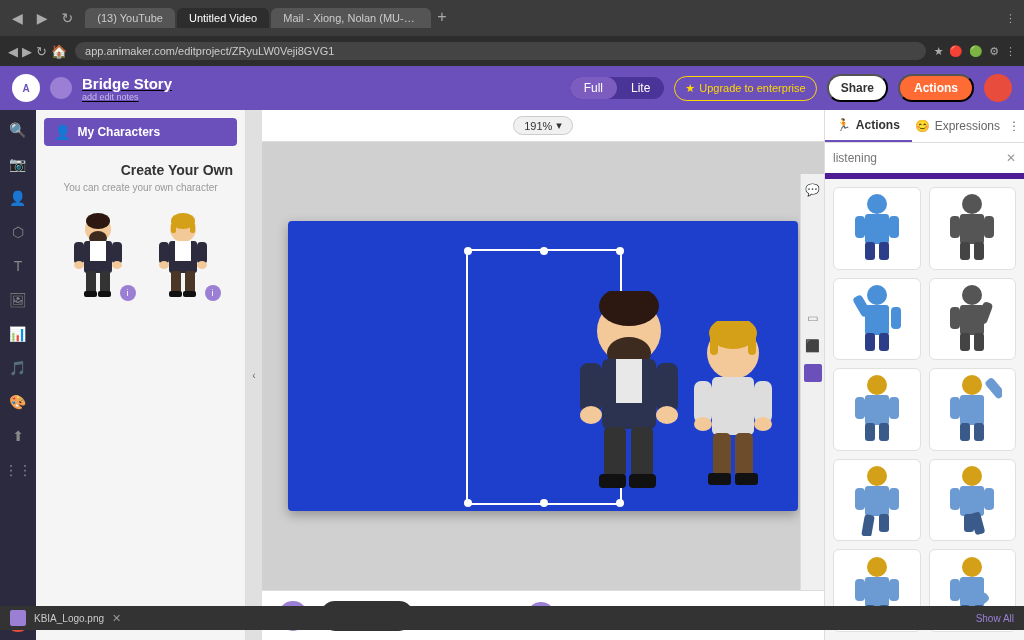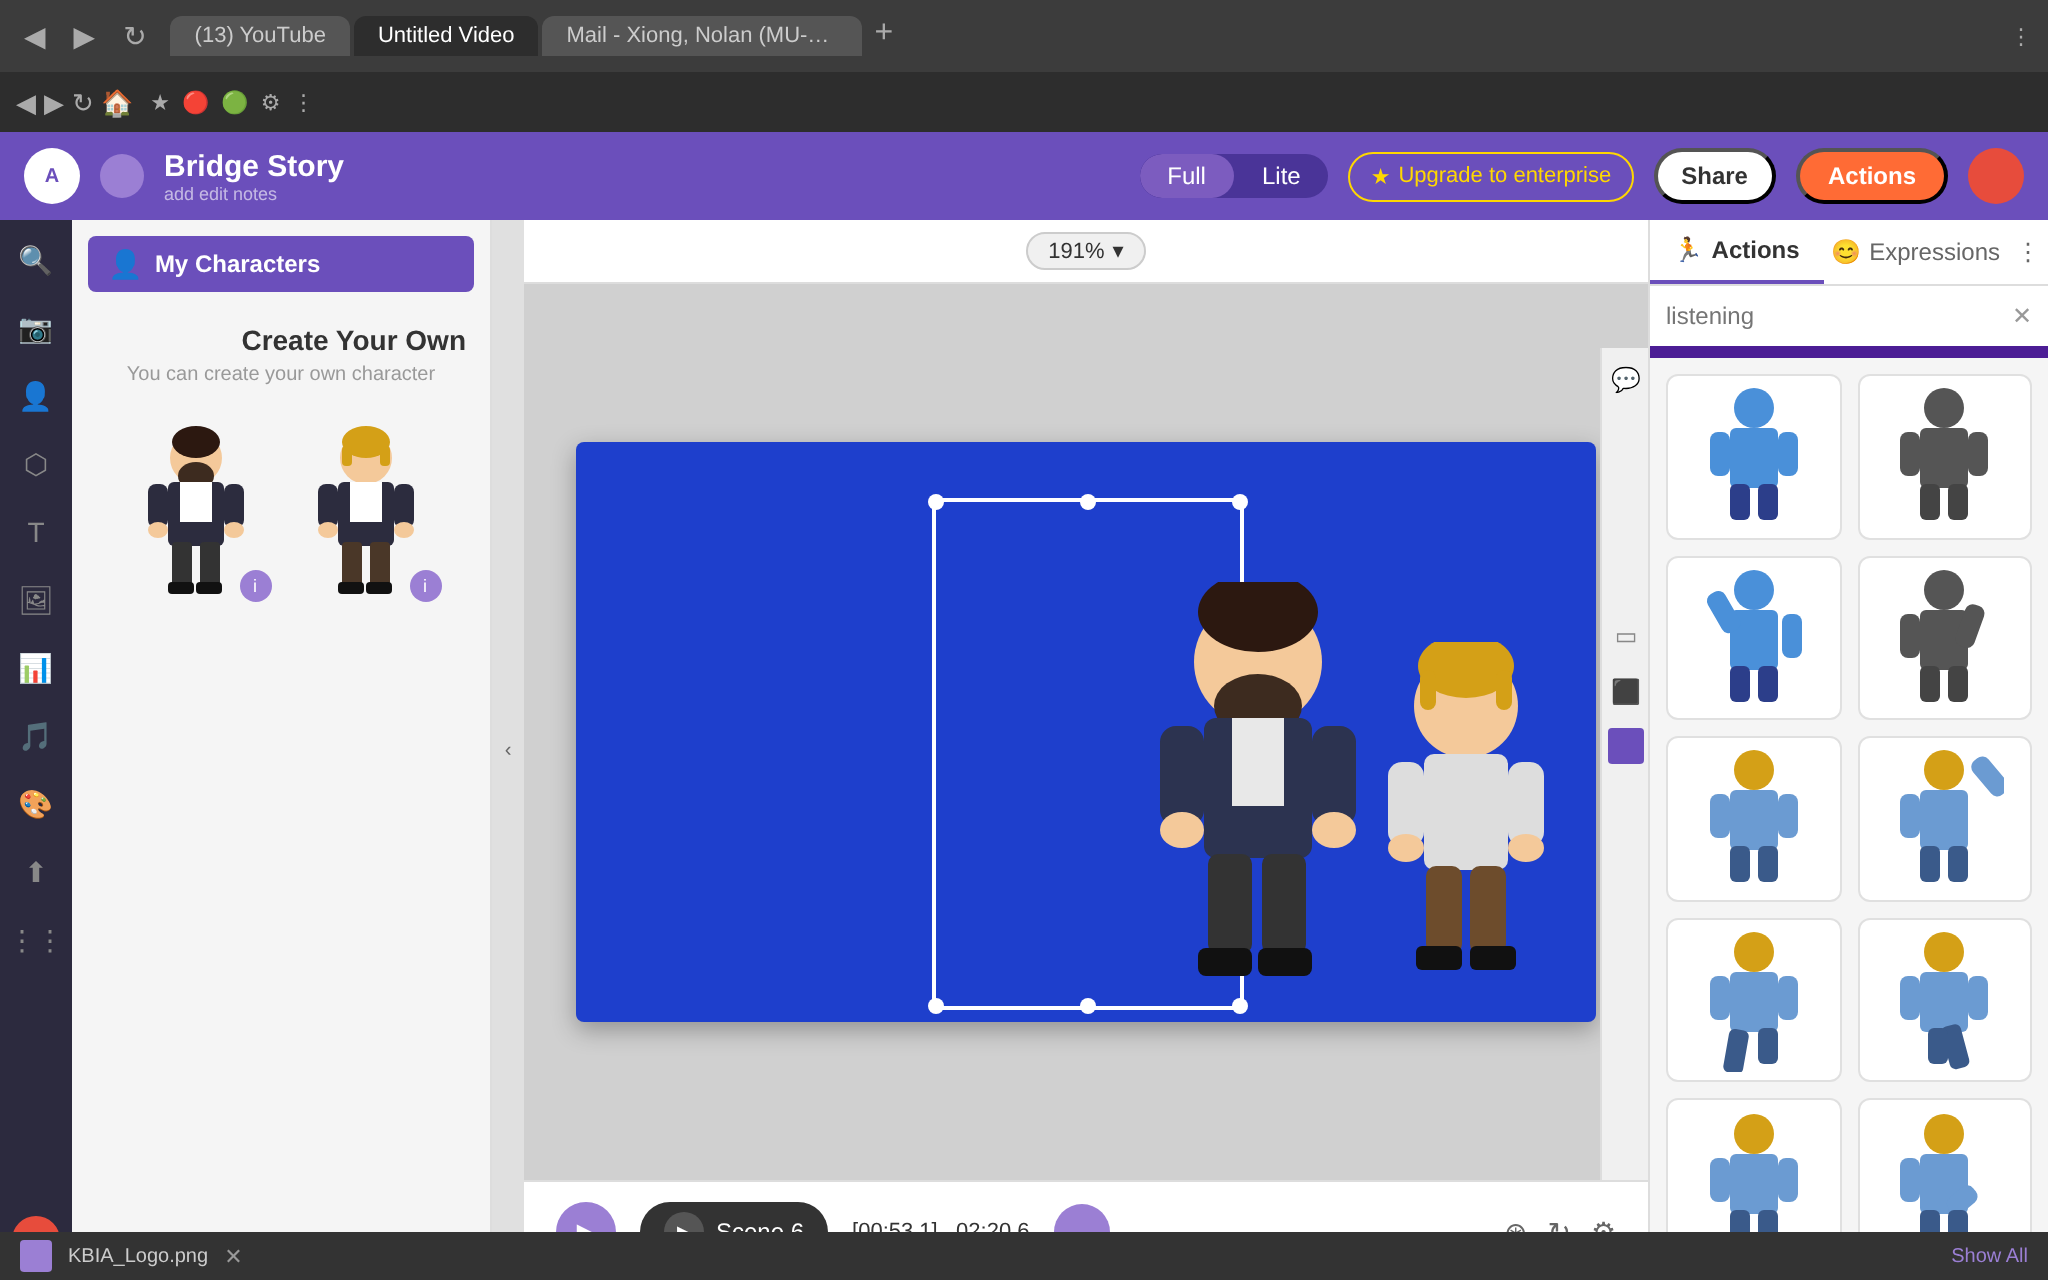--- a/index.html
+++ b/index.html
@@ -86,21 +86,21 @@
     .panel-tabs { display: flex; background: #fff; border-bottom: 1px solid #ddd; }
     .panel-tab { flex: 1; padding: 8px 4px; text-align: center; font-size: 12px; color: #666; cursor: pointer; display: flex; align-items: center; justify-content: center; gap: 4px; }
     .panel-tab.active { border-bottom: 2px solid #6b4fbb; color: #333; font-weight: bold; }
     .panel-search { padding: 8px; background: #fff; border-bottom: 6px solid #4c1d95; display: flex; align-items: center; gap: 6px; }
     .search-input { flex: 1; border: none; outline: none; font-size: 12px; color: #333; background: transparent; }
     .panel-grid { display: grid; grid-template-columns: 1fr 1fr; gap: 8px; padding: 8px; overflow-y: auto; flex: 1; }
     .anim-card { background: #fff; border: 1px solid #e0e0e0; border-radius: 6px; overflow: hidden; cursor: pointer; display: flex; flex-direction: column; align-items: center; padding: 4px; }
     .anim-figure { width: 72px; height: 80px; display: flex; align-items: center; justify-content: center; }
 
     
-    .file-bar { background: #333; height: 24px; display: flex; align-items: center; padding: 0 10px; gap: 8px; position: absolute; bottom: 0; width: 100%; }
+    .file-bar { background: #333; height: 24px; display: flex; align-items: center; padding: 0 10px; gap: 8px; position: absolute; bottom: 10px; width: 100%; }
     .file-name { color: #ccc; font-size: 10px; }
     .file-close { color: #999; font-size: 11px; cursor: pointer; }
 
     
     ::-webkit-scrollbar { width: 4px; }
     ::-webkit-scrollbar-track { background: #f0f0f0; }
     ::-webkit-scrollbar-thumb { background: #ccc; border-radius: 2px; }
   </style>
 </head>
 <body>
@@ -122,35 +122,36 @@
   </div>
 </div>
 
 <div class="address-bar">
   <div class="nav-btns">
     <span style="cursor:pointer;">◀</span>
     <span style="cursor:pointer;">▶</span>
     <span style="cursor:pointer;">↻</span>
     <span style="cursor:pointer;">🏠</span>
   </div>
+  <div class="url-bar">app.animaker.com/editproject/ZRyuLW0Veji8GVG1</div>
   <div class="address-icons">
     <span style="cursor:pointer;">★</span>
     <span style="cursor:pointer;">🔴</span>
     <span style="cursor:pointer;">🟢</span>
     <span style="cursor:pointer;">⚙</span>
     <span style="cursor:pointer;">⋮</span>
   </div>
 </div>
 
 <div>
 
   <div class="app-header">
     <div class="app-logo">A</div>
     <div class="app-avatar"></div>
-    <div style="flex:1;">
+    <div style="flex:1;text-decoration:underline;">
       <span style="color:#fff;font-size:15px;font-weight:bold;">Bridge Story</span>
       <span class="project-subtitle">add edit notes</span>
     </div>
     <div class="header-toggle">
       <div class="toggle-btn active">Full</div>
       <div class="toggle-btn">Lite</div>
     </div>
     <button class="upgrade-btn">
       <span>★</span>
       <span>Upgrade to enterprise</span>

